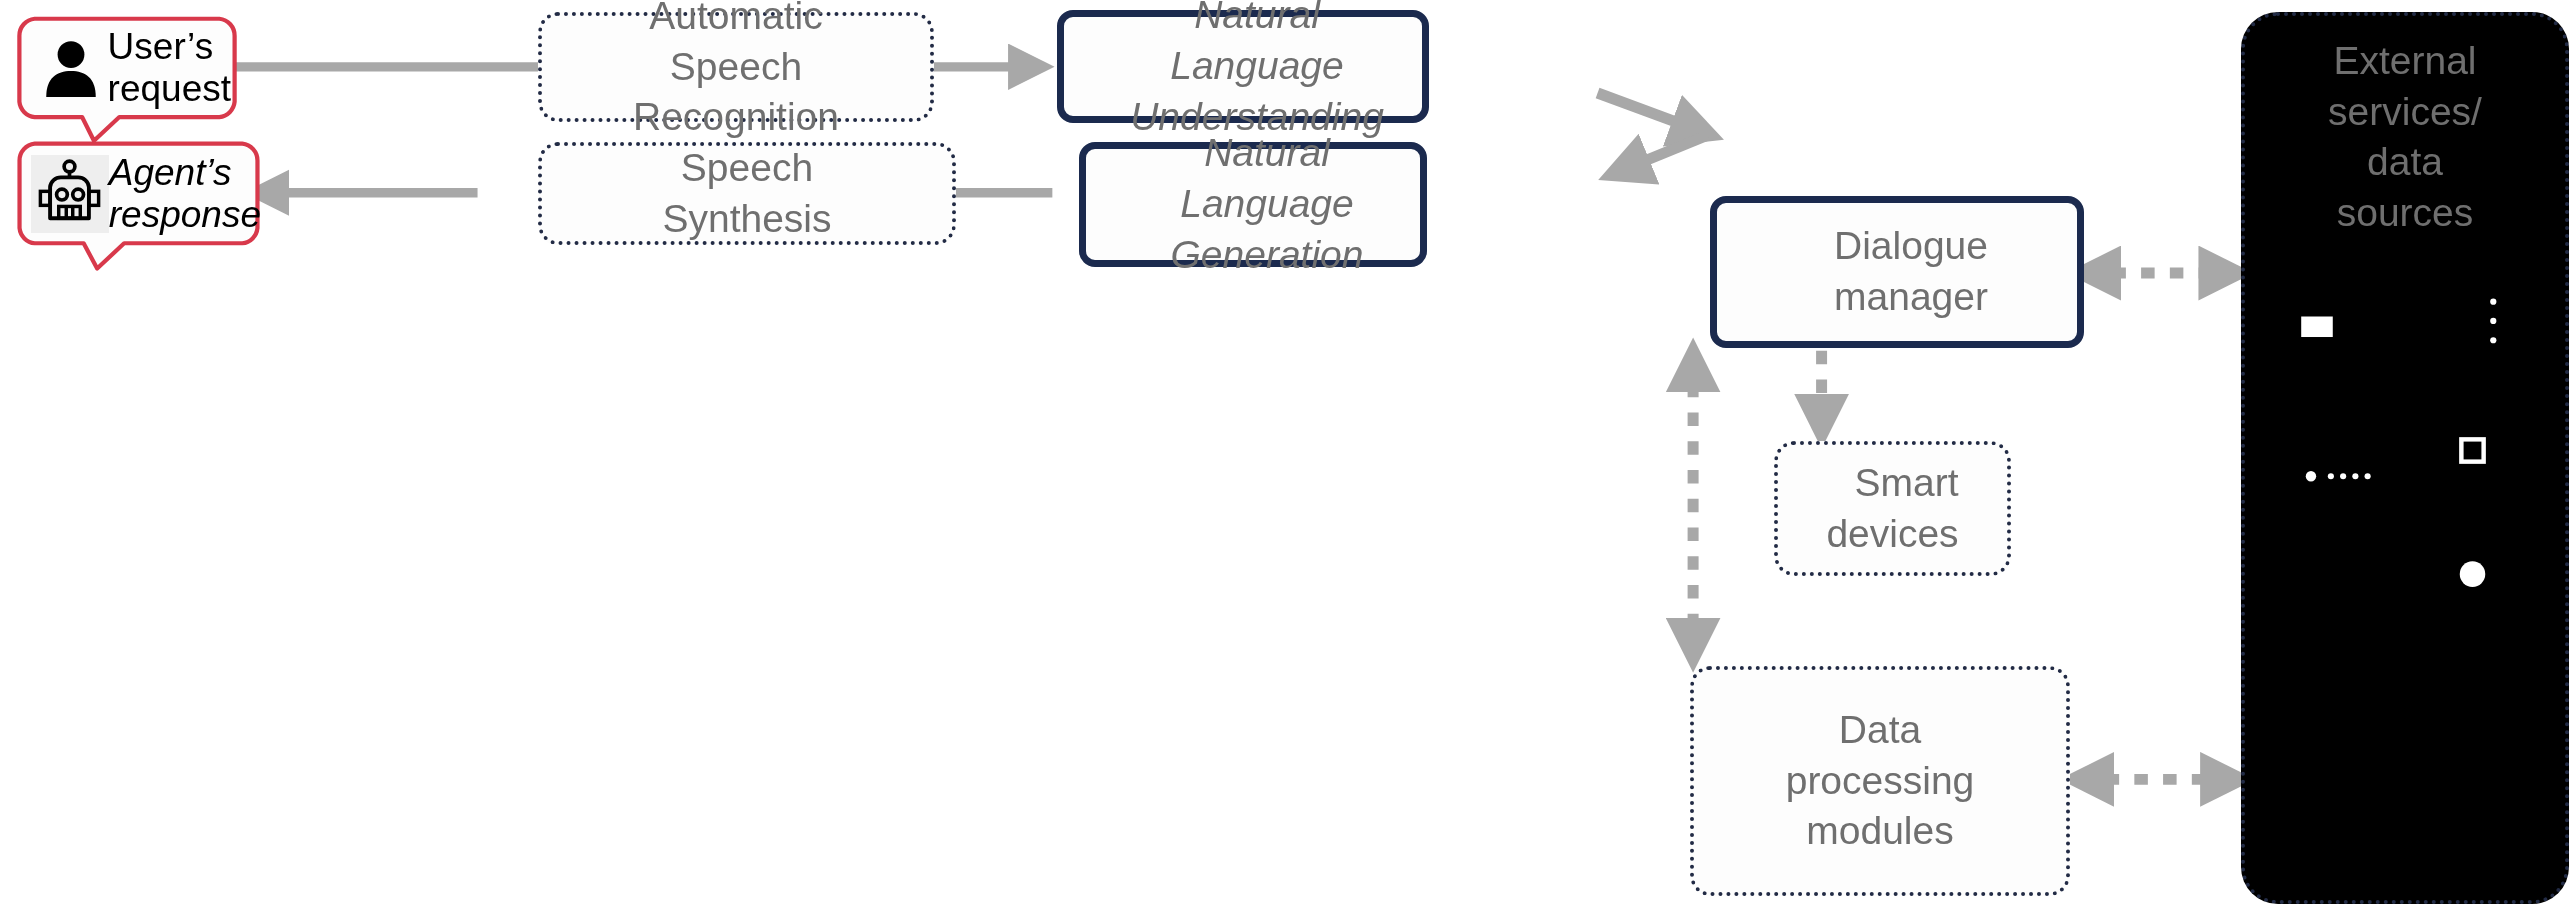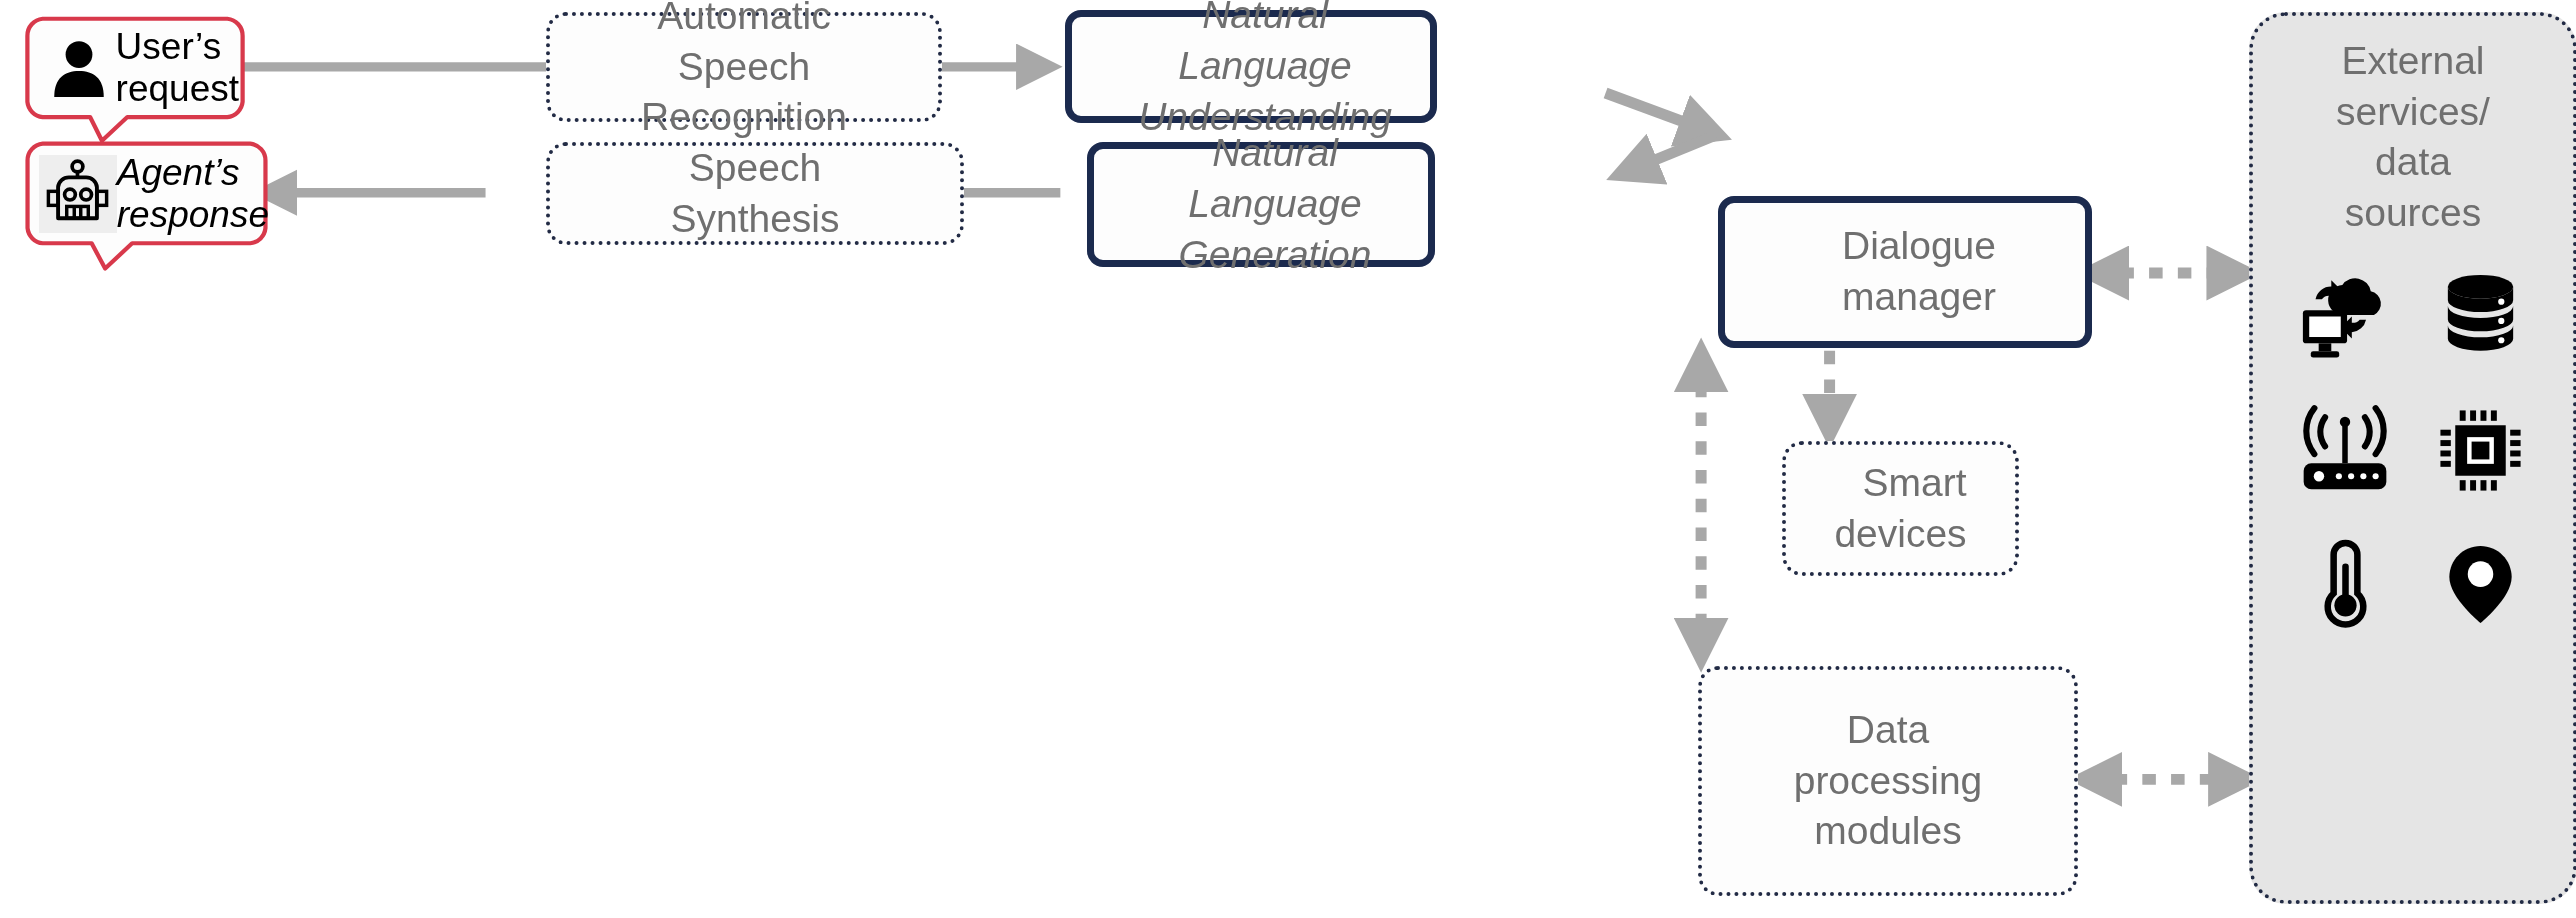--- a/index.html
+++ b/index.html
@@ -1,36 +1,36 @@
 <!DOCTYPE html>
 <html style="font-size:13.5px"><head>
 <meta charset="utf-8">
 <style>
   html,body{margin:0;padding:0;background:#ffffff;}
   body{
     font-family:"Liberation Sans", sans-serif;
     width:2576px;height:918px;position:relative;overflow:hidden;
   }
-  #stage{position:absolute;left:12px;top:0;width:2104px;height:918px;}
+  #stage{position:absolute;left:4px;top:0;width:2104px;height:918px;}
   svg#wires{position:absolute;left:0;top:0;width:2576px;height:918px;pointer-events:none;}
 
   .node{position:absolute;box-sizing:border-box;display:flex;align-items:center;
         justify-content:center;text-align:center;color:#6f6f6f;background:#fdfdfd;}
 
   
   .dotted{border:4.2px dotted #222b45;border-radius:20px;background:#fdfdfd;}
   .dotted.ital{}
   .boxtxt{font-size:39px;line-height:1.30;color:#6f6f6f;padding:5px 12px;}
 
   
   .navy{border:7.6px solid #1b2a4e;border-radius:16px;background:#fdfdfd;padding-left:28px;}
   .navy .boxtxt{font-style:italic;}
 
   
-  #external-panel{border:4.2px dotted #222b45;border-radius:37px;background:#e5e5e5;
+  #external-panel{border:4.2px dotted #222b45;border-radius:37px;background:#000000;
       display:block;}
   #external-panel .paneltitle{font-size:39px;line-height:1.30;color:#6f6f6f;
       text-align:center;padding-top:20px;}
   .icongrid{display:grid;grid-template-columns:1fr 1fr;row-gap:22px;column-gap:8.5px;
       padding:22px 29px 0 29px;justify-items:center;align-items:center;}
   .icongrid .cell{width:112px;height:112px;display:flex;align-items:center;justify-content:center;}
   .icongrid svg{display:block;}
 
   .plain{font-style:normal;}
 </style>

